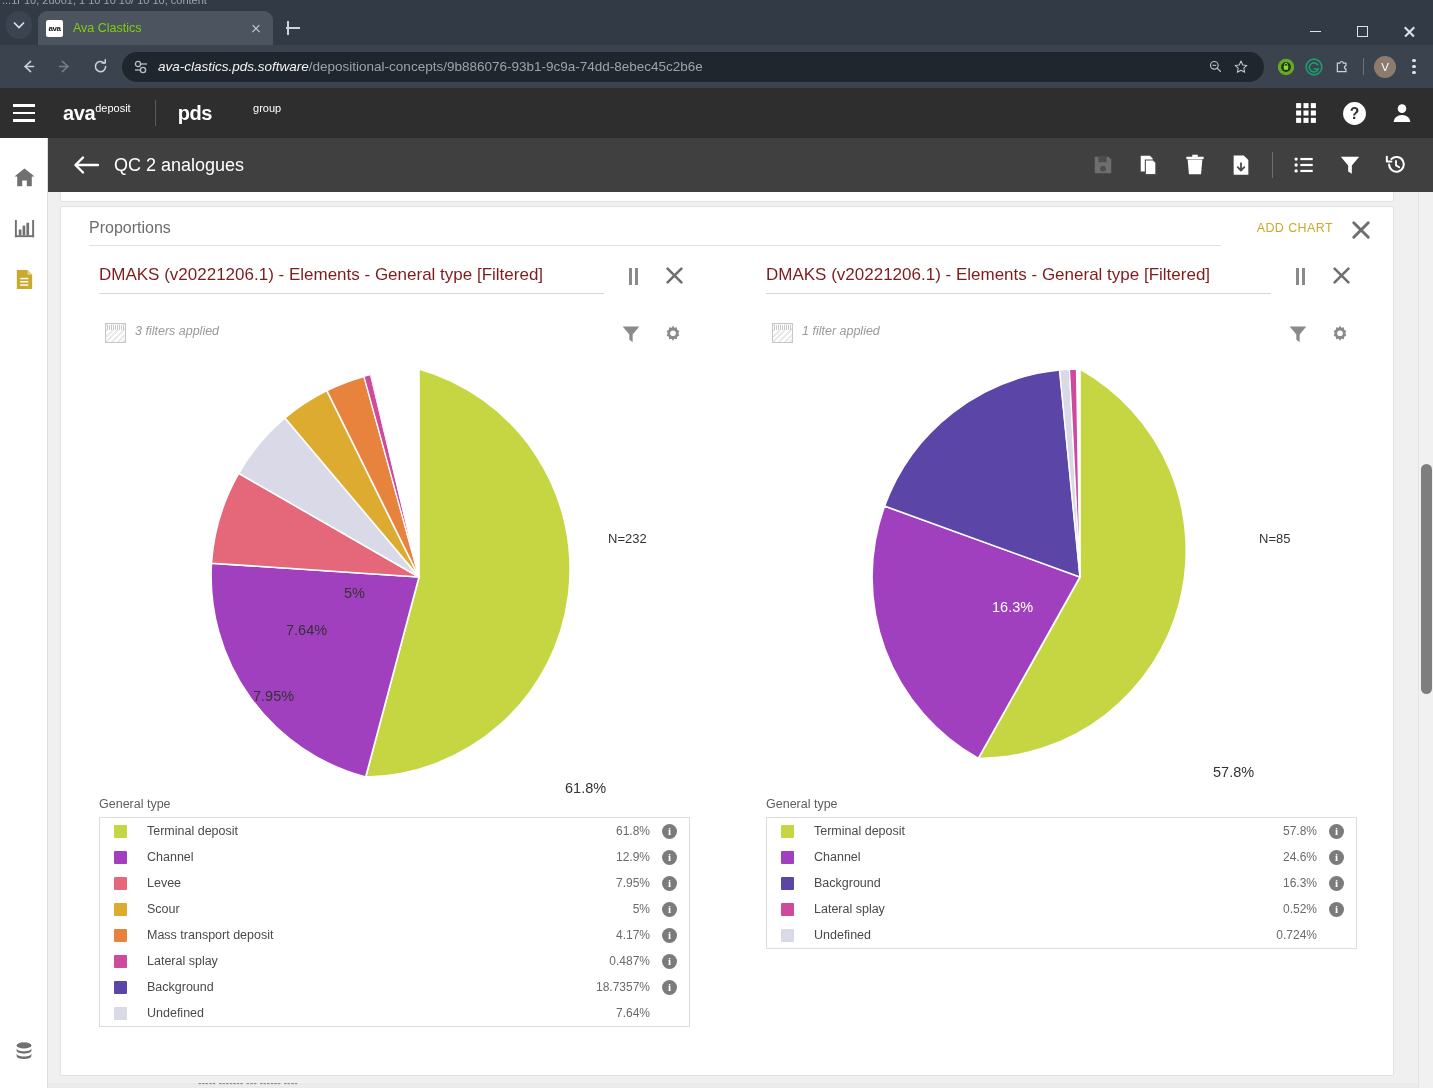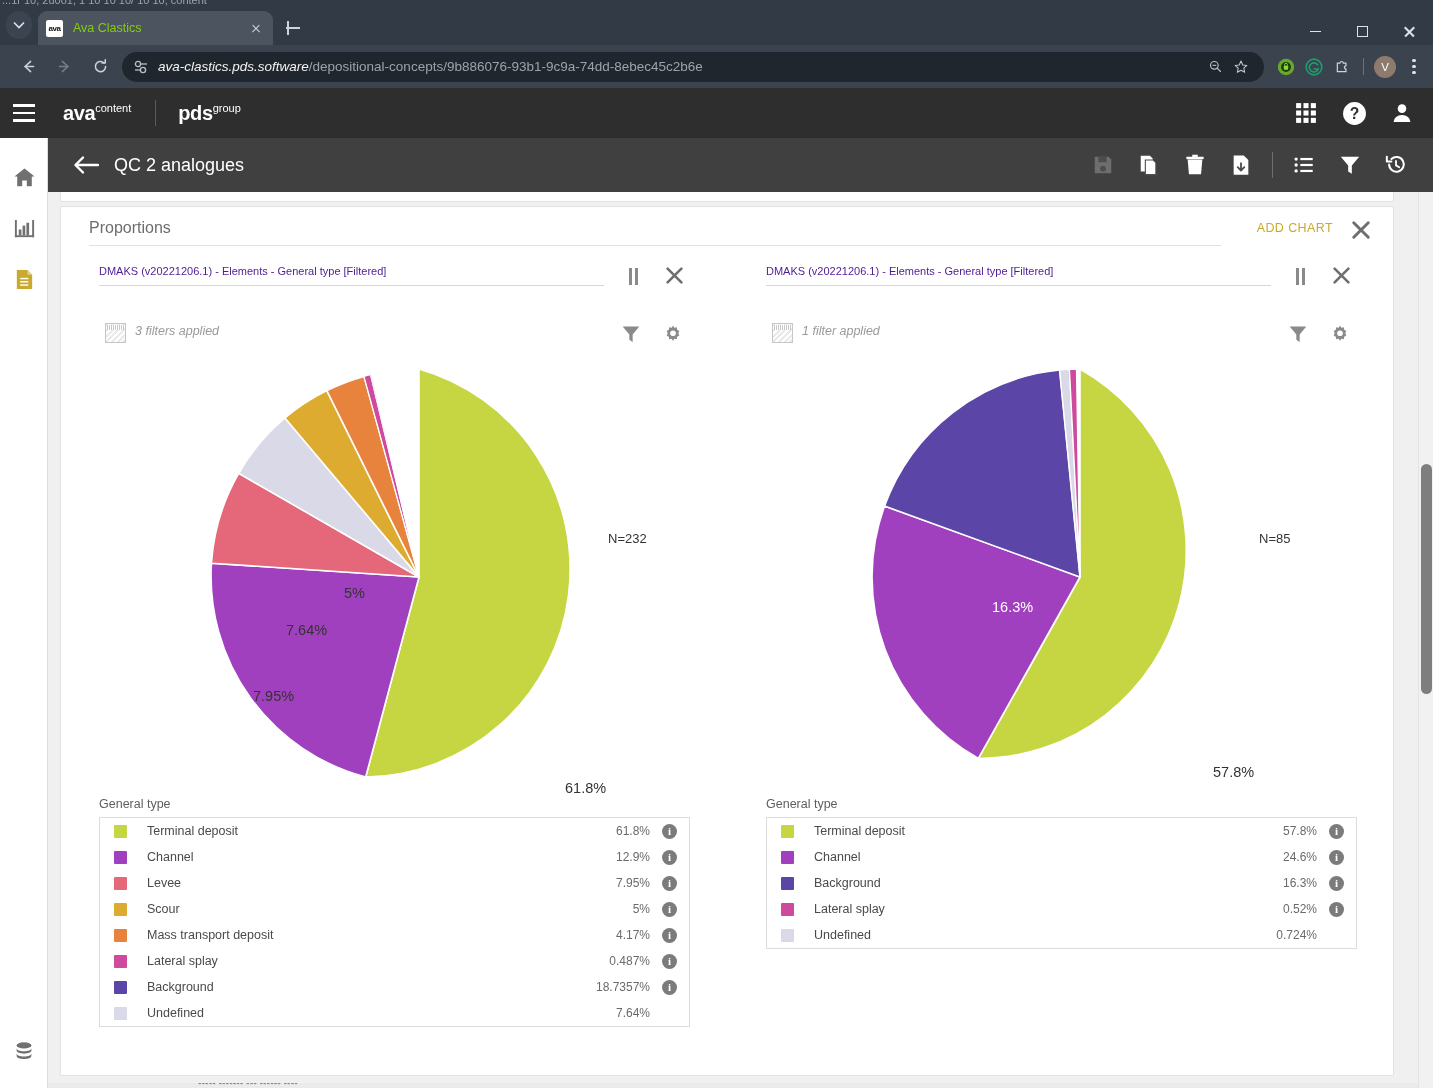--- a/index.html
+++ b/index.html
@@ -105,21 +105,21 @@
     position: absolute; top: 88px; left: 0; width: 1433px; height: 50px;
     background: #2e2e2e; display: flex; align-items: center;
   }
   .hamburger { width: 48px; height: 50px; display:flex; flex-direction:column;
                align-items:center; justify-content:center; gap: 5px; }
   .hamburger i { width: 22px; height: 2.6px; background: #fff; display:block; }
   .brand1 { margin-left: 15px; font-size: 20px; color:#fff; font-weight:bold; letter-spacing:-0.4px; }
   .brand1 sup { font-size: 11px; font-weight: normal; vertical-align: super; letter-spacing: 0; }
   .brand-div { width:1px; height:26px; background:#5a5a5a; margin: 0 22px 0 24px; }
   .brand2 { font-size: 20px; color:#fff; font-weight:bold; letter-spacing:-0.4px; }
-  .brand2 sup { font-size: 11px; font-weight: normal; vertical-align: super; letter-spacing: 0; }
+  .brand2 sup { font-size: 11px; font-weight: normal; vertical-align: super; letter-spacing: 0; margin-left: 41px; }
   .hdr-right { margin-left:auto; display:flex; align-items:center; padding-right:18px; gap:22px; }
   .hdr-ic { width:26px; height:26px; display:flex; align-items:center; justify-content:center; }
 
   
   .sidebar {
     position: absolute; top: 138px; left: 0; width: 48px; height: 950px;
     background: #ffffff; border-right: 1px solid #dcdcdc;
   }
   .side-ic { width:48px; height:50px; display:flex; align-items:center; justify-content:center; }
   .side-ic.s1 { margin-top: 14px; }
@@ -164,21 +164,21 @@
     color:#c9aa2e; letter-spacing: 0.4px; font-weight: 500;
   }
   .card-close { position:absolute; right: 18px; top: 9px; width:28px; height:28px;
                 display:flex; align-items:center; justify-content:center; }
 
   .panes { position: absolute; top: 48px; left: 0; width: 1334px; display:flex; }
   .pane { width: 667px; position: relative; padding: 0 38px; }
   .pane-head { position: relative; height: 66px; }
   .pane-name {
     position:absolute; left: 0; top: 10px; right: 86px;
-    font-size: 11px; color:#4c1d95; white-space:nowrap; overflow:hidden;
+    font-size: 17px; color:#7f1d1d; white-space:nowrap; overflow:hidden;
     border-bottom: 1px solid #d6d6d6; padding-bottom: 8px;
   }
   .pane-pause { position:absolute; right: 46px; top: 10px; width:22px; height:22px;
                 display:flex; gap:3px; align-items:center; justify-content:center; }
   .pane-pause i { width:3px; height:17px; background:#8a8a8a; display:block; }
   .pane-x { position:absolute; right: 4px; top: 8px; width:24px; height:24px;
             display:flex; align-items:center; justify-content:center; }
   .pane-sub { position:relative; height: 34px; }
   .sub-thumb {
     position:absolute; left:6px; top:2px; width:21px; height:20px; border:1px solid #c6c6c6;
@@ -330,21 +330,21 @@
         </div>
     </div>
   </div>
 
   <div class="app-header">
     <div class="hamburger">
         <i></i>
         <i></i>
         <i></i>
       </div>
-    <div class="brand1"><span>ava</span><sup>content</sup></div>
+    <div class="brand1"><span>ava</span><sup>deposit</sup></div>
     <div class="brand-div"></div>
     <div class="brand2"><span>pds</span><sup>group</sup></div>
     <div class="hdr-right">
       <div class="hdr-ic">
         <svg viewBox="0 0 20 20" width="22" height="22">
           <g fill="#ffffff">
               <rect x="1" y="1" width="4.6" height="4.6"></rect>
               <rect x="7.7" y="1" width="4.6" height="4.6"></rect>
               <rect x="14.4" y="1" width="4.6" height="4.6"></rect>
           <rect x="1" y="7.7" width="4.6" height="4.6"></rect>

